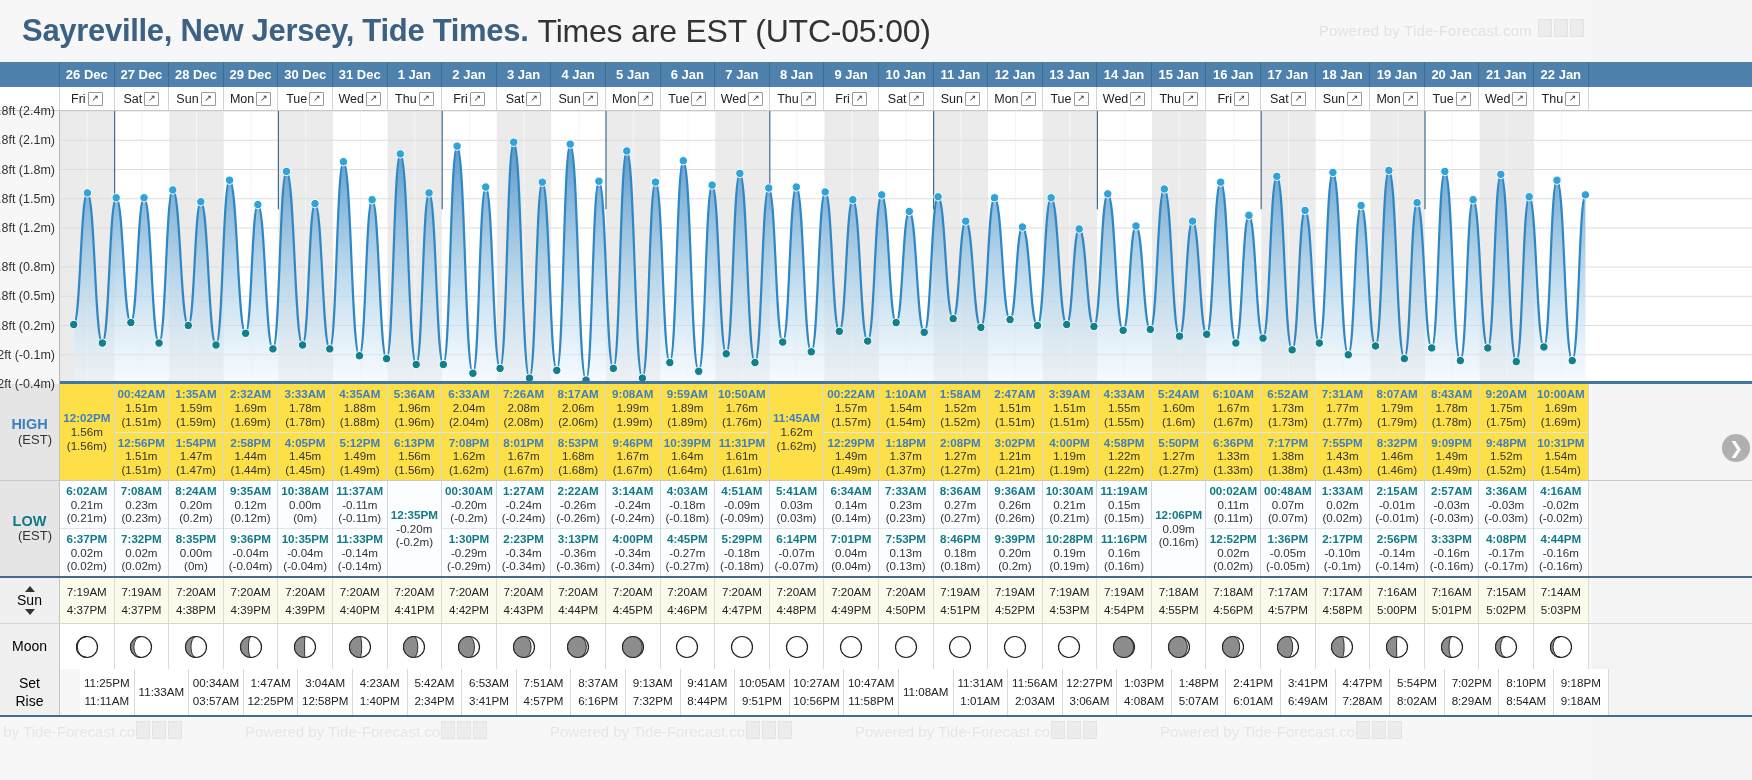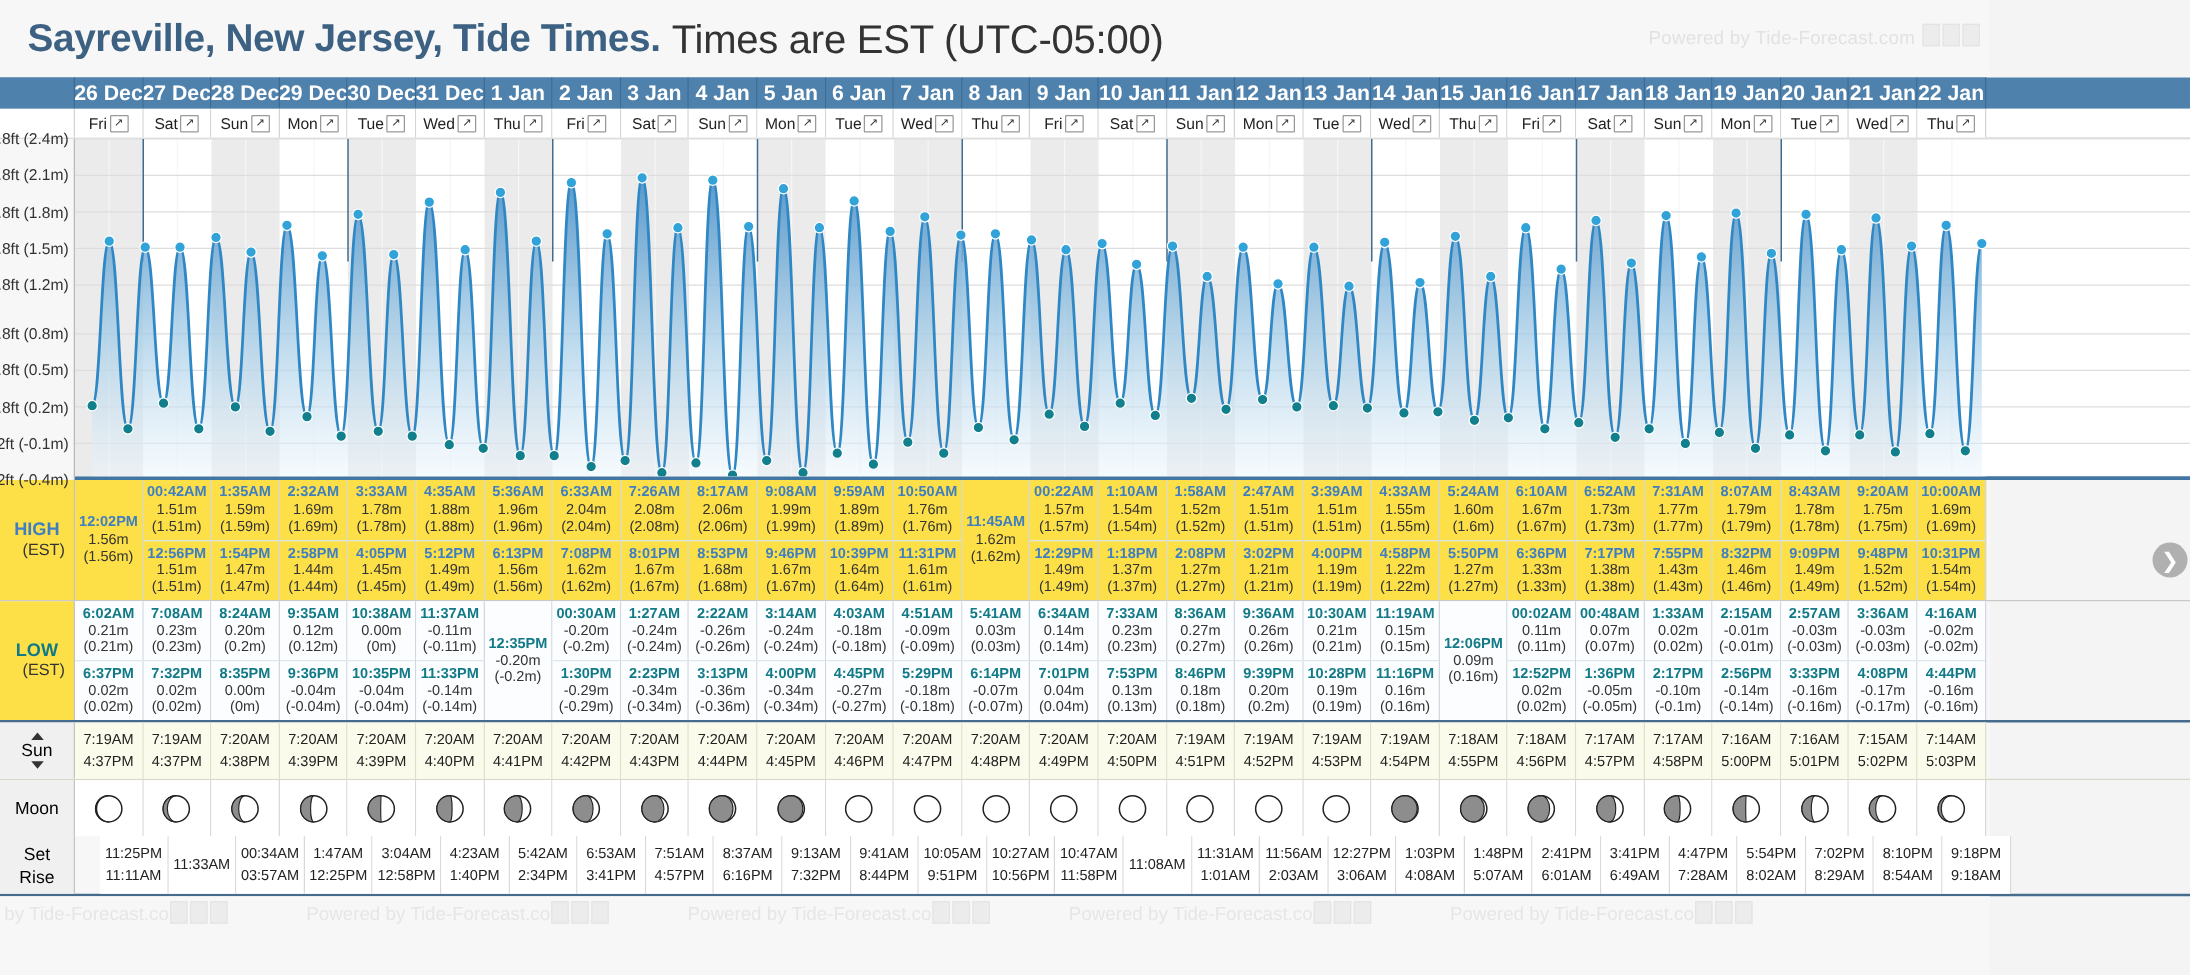--- a/index.html
+++ b/index.html
@@ -35,21 +35,21 @@
 
   
   #gridwrap { position: relative; width: 1752px; }
   .leftcol { width: 60px; min-width: 60px; }
   .daycol  { width: 54.6px; min-width: 54.6px; }
 
   
   #daterow { display: flex; height: 25px; background: #4f81ad; }
   #daterow .leftcol { background: #4f81ad; border-right: 1px solid #3d6b93; }
   .date-cell {
-    color: #fff; font-size: 17px; font-weight: bold;
+    color: #fff; font-size: 13px; font-weight: bold;
     display: flex; align-items: center; justify-content: center;
     border-right: 1px solid #3d6b93; background: #4f81ad;
     white-space: nowrap; overflow: hidden;
   }
   #dowrow { display: flex; height: 24px; background: #fff; border-bottom: 1px solid #c8c8c8; }
   #dowrow .leftcol { background: #fff; border-right: 1px solid #d4d4d4; }
   .dow-cell {
     display: flex; align-items: center; justify-content: center; gap: 2px;
     font-size: 12.5px; color: #222; background: #fff;
     border-right: 1px solid #d4d4d4; overflow: hidden; white-space: nowrap;
@@ -70,21 +70,21 @@
     position: absolute; right: 4px; font-size: 12.5px; color: #333;
     white-space: nowrap; transform: translateY(-50%);
   }
   #plot { position: relative; width: 1692px; height: 273px; overflow: hidden;
           border-bottom: 3px solid #4176a3; background: #fff; }
   #plot svg { display: block; }
 
   
   .trow { display: flex; }
   .rowlabel {
-    width: 60px; min-width: 60px; background: #fde047;
+    width: 60px; min-width: 60px; background: #e5e5e5;
     border-right: 1px solid #c4c4c4;
     display: flex; flex-direction: column; align-items: center; justify-content: center;
     font-size: 14px; line-height: 1.15;
   }
   .rowlabel .big { font-weight: bold; font-size: 14.5px; }
   .rowlabel .small { font-size: 13px; color: #333; margin-left: 11px; }
   #high-row { height: 97px; border-bottom: 1px solid #c9c9c9; }
   #low-row  { height: 97px; border-bottom: 2px solid #466b8c; }
   #high-row .rowlabel .big { color: #3f7fc1; }
   #low-row  .rowlabel .big { color: #127a86; }

